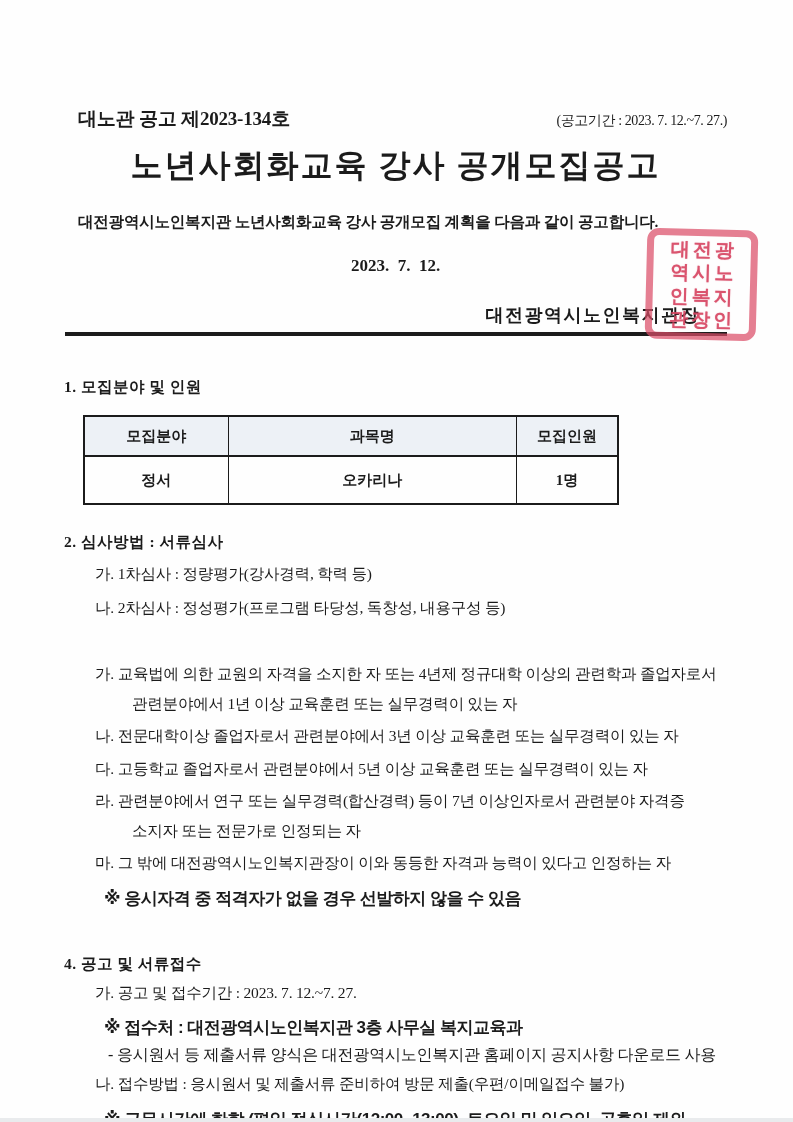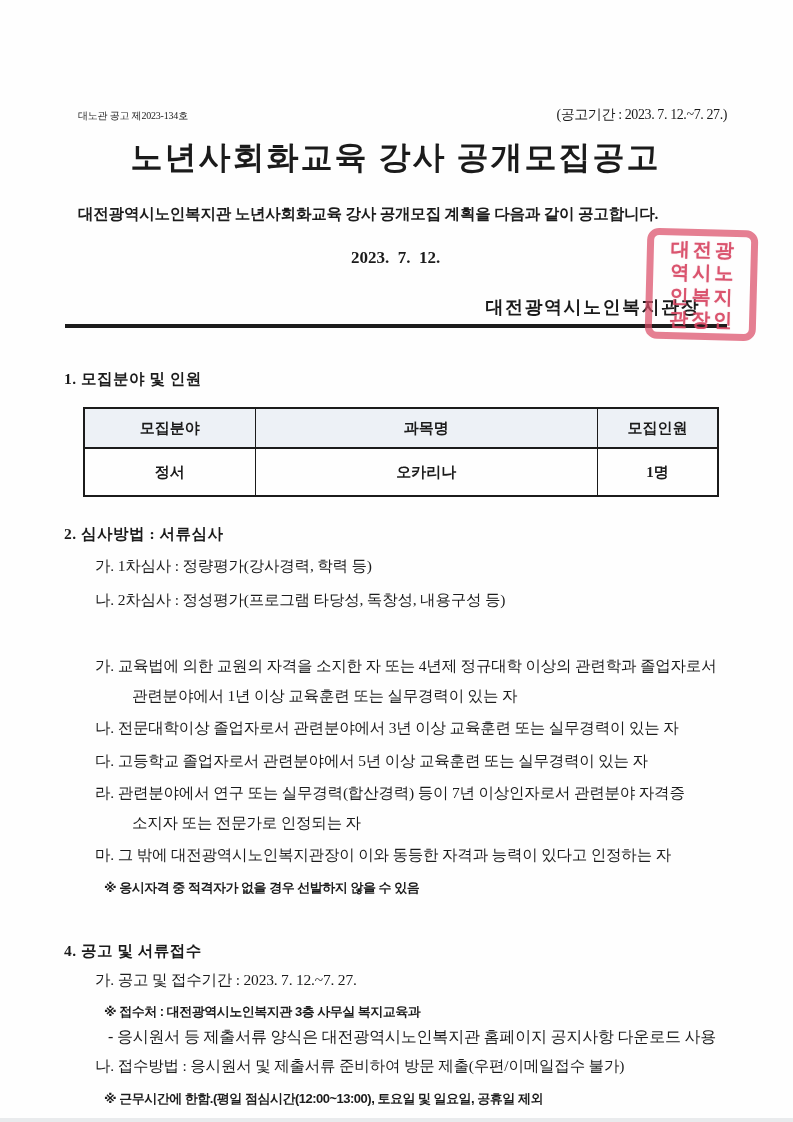--- a/index.html
+++ b/index.html
@@ -5,48 +5,48 @@
   html,body { margin:0; padding:0; background:#fff; }
   .page {
     position:relative; width:793px; height:1122px; background:#fefefe;
     overflow:hidden; box-sizing:border-box;
     font-family:"Liberation Serif","DejaVu Serif",serif; color:#1b1b1b;
     word-break:keep-all;
   }
   .content { padding:106px 66px 0 64px; box-sizing:border-box; }
 
   .doc-header { display:flex; justify-content:space-between; align-items:baseline; padding-left:14px; }
-  .doc-number { font-size:10px; font-weight:normal; letter-spacing:-0.2px; }
+  .doc-number { font-size:19px; font-weight:bold; letter-spacing:-0.2px; }
   .notice-period { font-size:14px; font-weight:normal; letter-spacing:-0.4px; }
 
   .title { margin:12px 0 0 0; text-align:center; font-size:32px; font-weight:bold; letter-spacing:2px; }
   .intro { margin:24px 0 0 14px; font-size:15.5px; font-weight:600; letter-spacing:-0.2px; }
   .date  { margin-top:23px; text-align:center; font-size:17px; font-weight:600; white-space:pre; }
   .signer{ margin-top:27px; padding-right:27px; text-align:right; font-size:18px; font-weight:600; letter-spacing:1.5px; }
 
   .rule { height:4px; background:#1c1c1c; margin:5px 0 0 1px; position:relative; z-index:1; }
 
   .section { margin-top:0; }
   .sec-heading { margin:0; font-size:15.5px; font-weight:bold; letter-spacing:0.5px; }
   .s1 { margin-top:41px; }
   .s2 { margin-top:27px; }
   .s3 { margin-top:38px; }
   .s4 { margin-top:44px; }
 
-  .rtable { width:636px; margin:17px 2px 0 19px; border-collapse:collapse; table-layout:fixed; }
+  .rtable { width:536px; margin:17px 2px 0 19px; border-collapse:collapse; table-layout:fixed; }
   .rtable th, .rtable td { border:1px solid #1b1b1b; text-align:center; font-size:15px; }
   .rtable { border:2px solid #1b1b1b; }
   .rtable th { background:#edf1f6; font-weight:600; height:36px; border-bottom:2px solid #1b1b1b; }
   .rtable td { height:44px; font-weight:bold; }
   .col-field { width:27%; } .col-subject { width:54%; } .col-count { width:19%; }
 
   .li { margin:3px 0 0 31px; padding-left:37px; text-indent:-37px; font-size:15.5px; line-height:29.5px; letter-spacing:-0.2px; }
   .s2 .li { line-height:27px; margin-top:7px; }
 
-  .note { margin:9px 0 0 40px; font-family:"Liberation Sans","DejaVu Sans",sans-serif; font-weight:bold; font-size:13px; letter-spacing:-0.5px; }
+  .note { margin:9px 0 0 40px; font-family:"Liberation Sans","DejaVu Sans",sans-serif; font-weight:bold; font-size:17px; letter-spacing:-0.5px; }
   .subli { margin:6px 0 0 44px; font-size:16px; letter-spacing:-0.2px; }
 
   .stamp {
     position:absolute; top:229px; left:646px; width:97px; height:97px; z-index:2;
     border:7px solid rgba(219,77,104,0.72); border-radius:12px;
     transform:rotate(1.5deg);
     display:flex; flex-direction:column; justify-content:space-evenly; align-items:center;
     color:rgba(214,66,95,0.82);
     font-family:"Liberation Sans","DejaVu Sans",sans-serif; font-weight:bold;
     font-size:19px; letter-spacing:3px; line-height:1;

